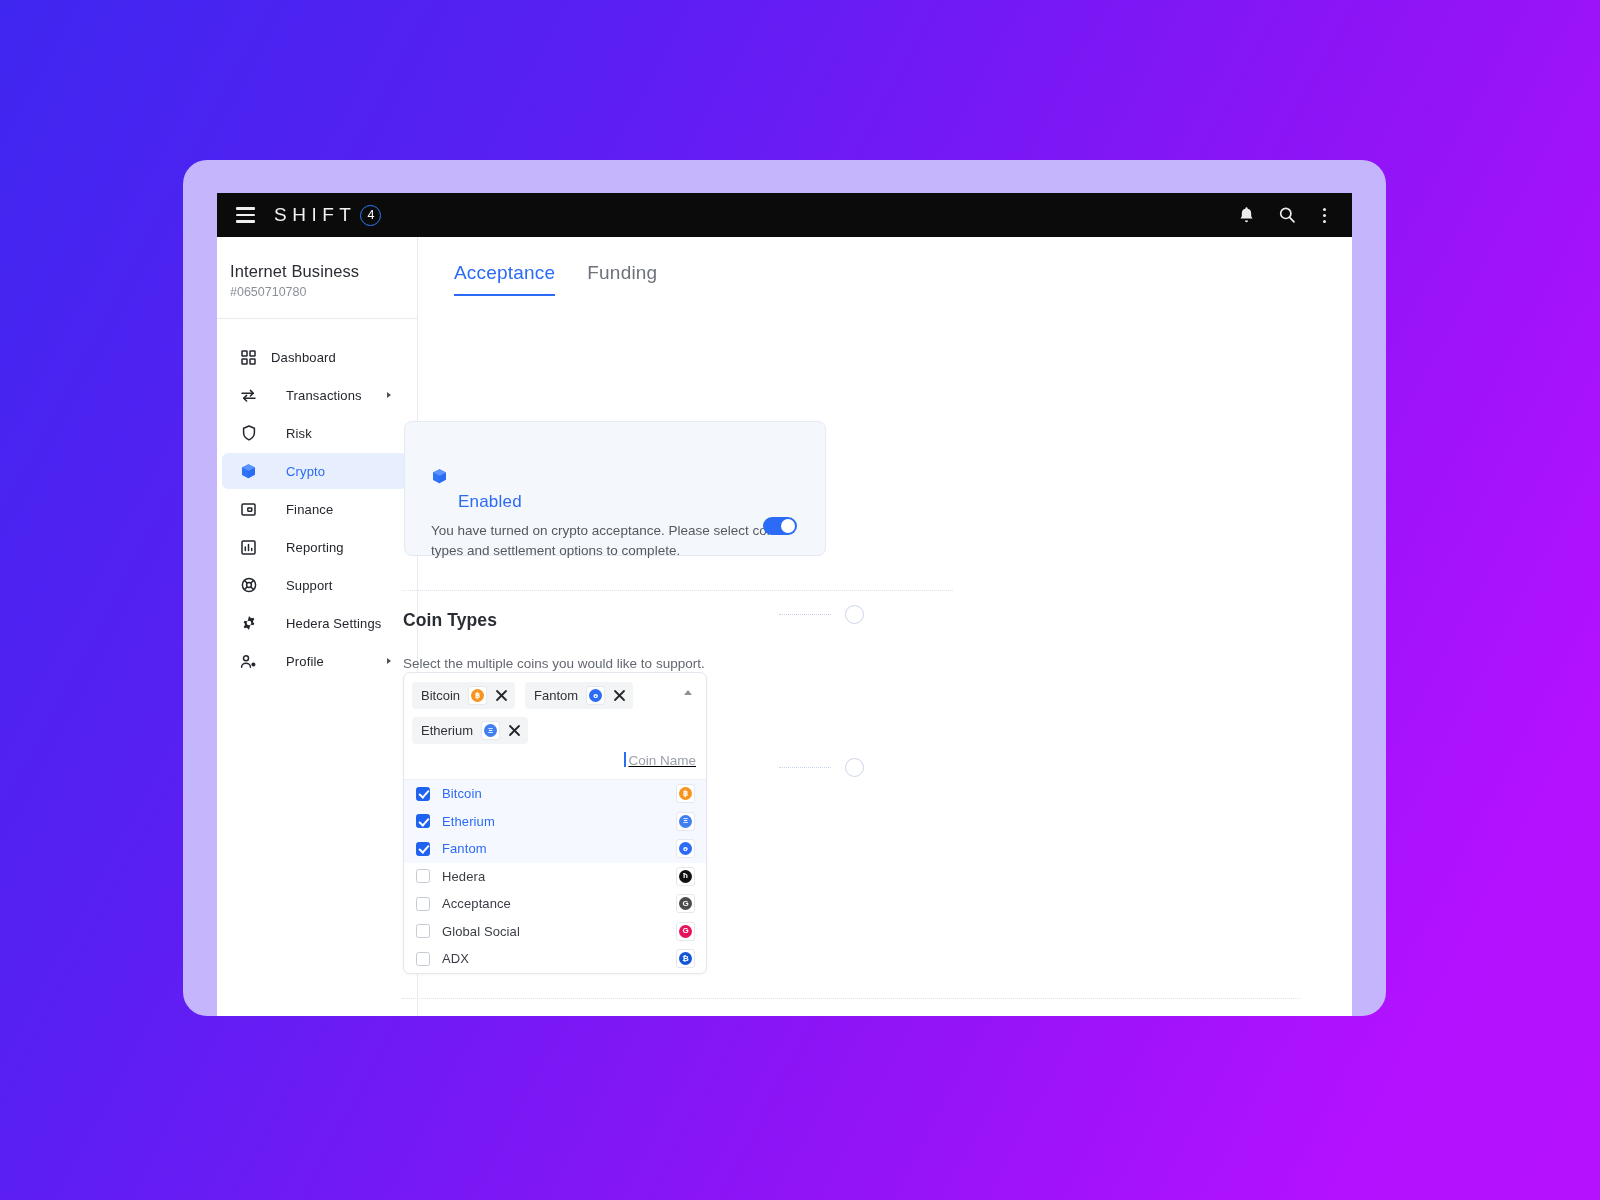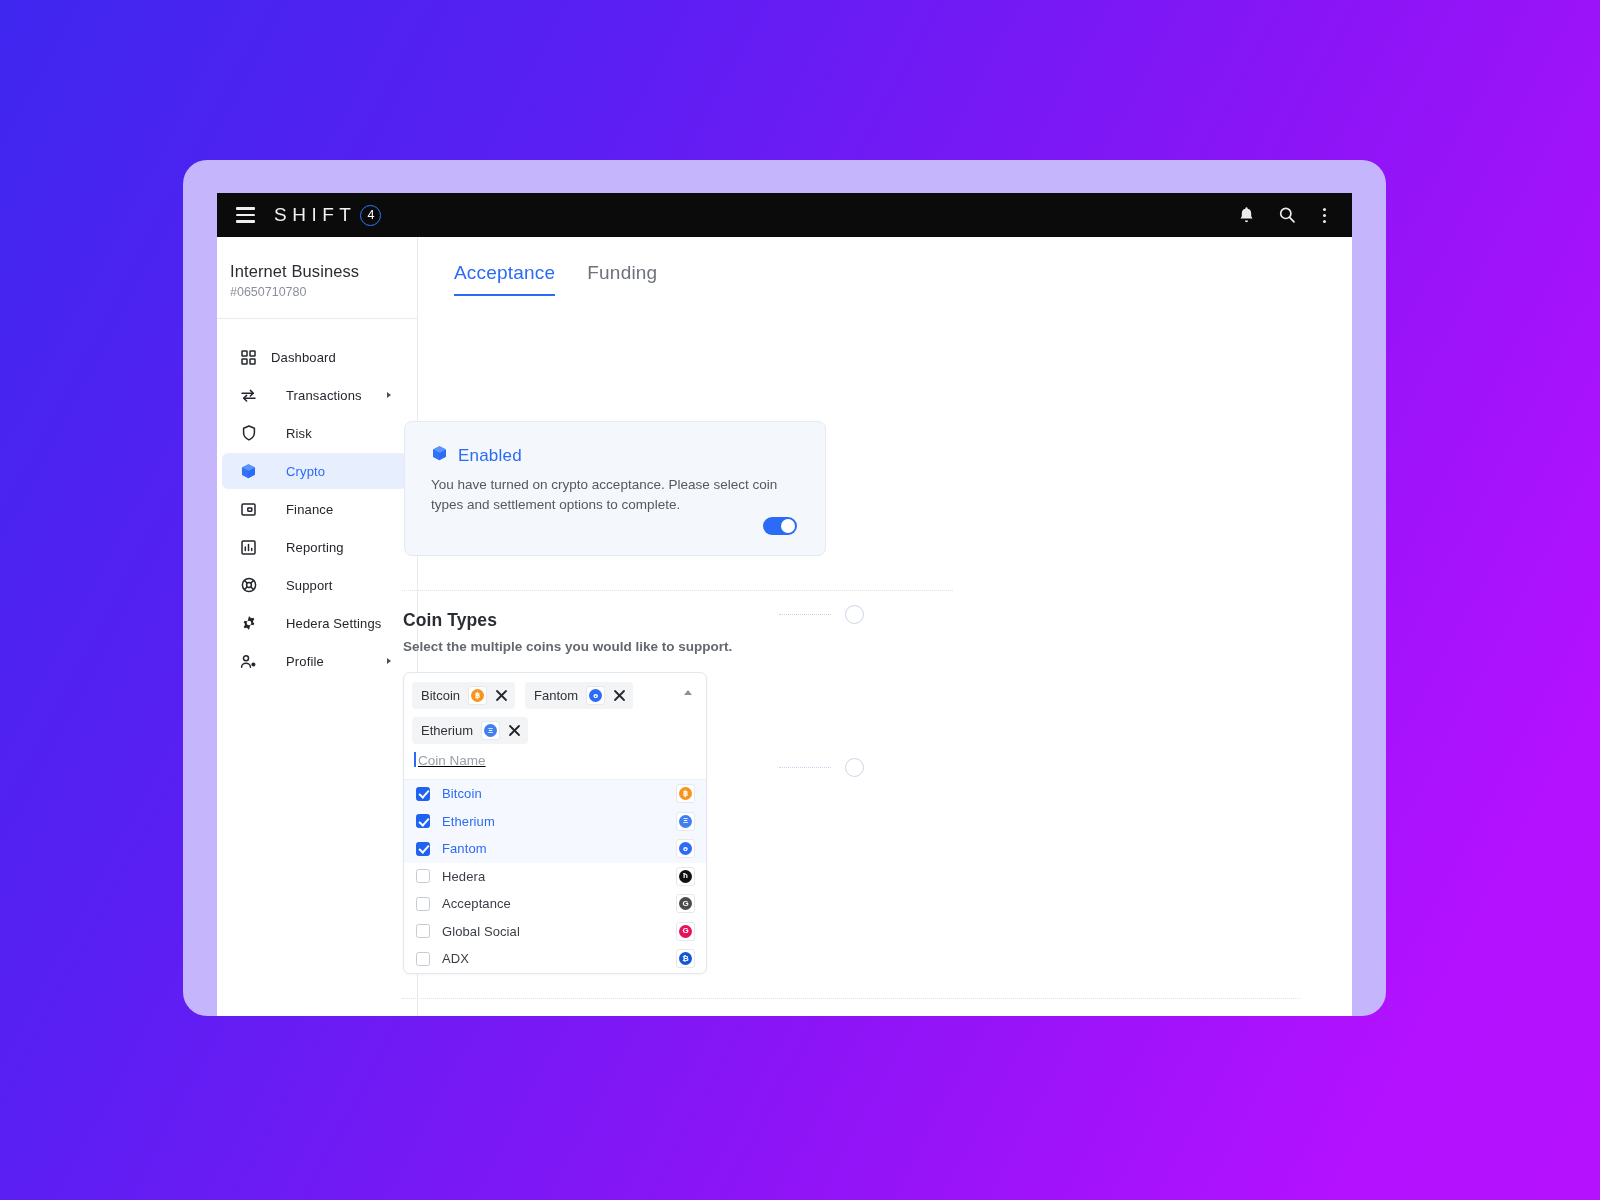--- a/index.html
+++ b/index.html
@@ -101,21 +101,21 @@
   
   .enabled-card {
     position: absolute;
     left: 221px; top: 261px;
     width: 422px; height: 135px;
     background: #f4f7fc;
     border: 1px solid #e4eaf3;
     border-radius: 8px;
   }
   .enabled-head { display: flex; align-items: center; gap: 10px; padding: 23px 0 0 26px; }
-  .enabled-title { color: #2b6bf5; font-size: 17px; letter-spacing: .2px; }
+  .enabled-title { color: #2b6bf5; font-size: 17px; letter-spacing: .2px; margin-top: 47px; }
   .enabled-body { padding: 9px 30px 0 26px; font-size: 13.5px; line-height: 1.5; color: #55595f; }
   .toggle {
     position: absolute; right: 28px; bottom: 20px;
     width: 34px; height: 18px; border-radius: 9px; background: #2b6bf5; cursor: pointer;
   }
   .toggle::after {
     content: ""; position: absolute; right: 2px; top: 2px;
     width: 14px; height: 14px; border-radius: 50%; background: #fff;
   }
 
@@ -123,30 +123,31 @@
   .rule-dotted-top {
     position: absolute; left: 219px; top: 430px; width: 551px;
     border-top: 1px dotted #dfe5f0;
   }
   .rule-dotted-bottom {
     position: absolute; left: 219px; top: 838px; width: 898px;
     border-top: 1px dotted #dfe5f0;
   }
 
   .section-title { position: absolute; left: 220px; top: 450px; font-size: 17.5px; color: #2a2e34; letter-spacing: .1px; font-weight: bold; }
-  .section-sub { position: absolute; left: 220px; top: 479px; font-size: 13.5px; color: #63686f; font-weight: bold; }
+  .section-sub { position: absolute; left: 220px; top: 496px; font-size: 13.5px; color: #63686f; }
 
   
   .multiselect {
     position: absolute; left: 220px; top: 512px;
     width: 304px;
     background: #fff;
     border: 1px solid #e3e7ee;
     border-radius: 7px;
     box-shadow: 0 1px 3px rgba(20,30,60,.05);
+    text-align: right;
   }
   .chips { padding: 9px 8px 0 8px; display: flex; flex-wrap: wrap; gap: 8px 10px; position: relative; padding-right: 36px; }
   .chip {
     display: flex; align-items: center; gap: 8px;
     background: #f3f4f6;
     border-radius: 4px;
     padding: 4px 7px 4px 9px;
     font-size: 13px; color: #2f3338;
     cursor: default;
   }

